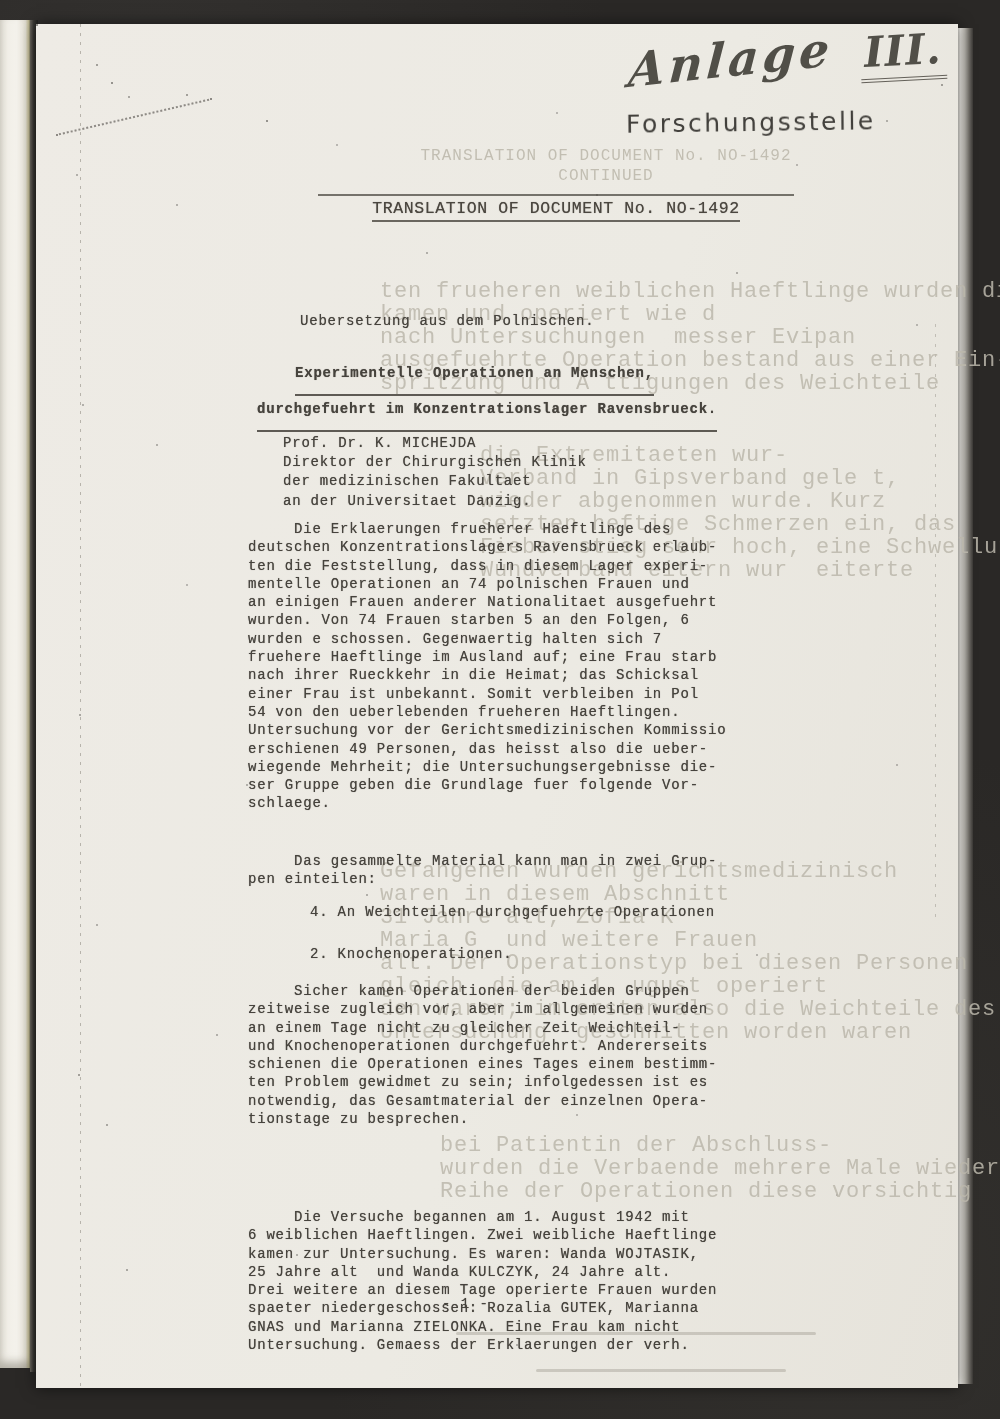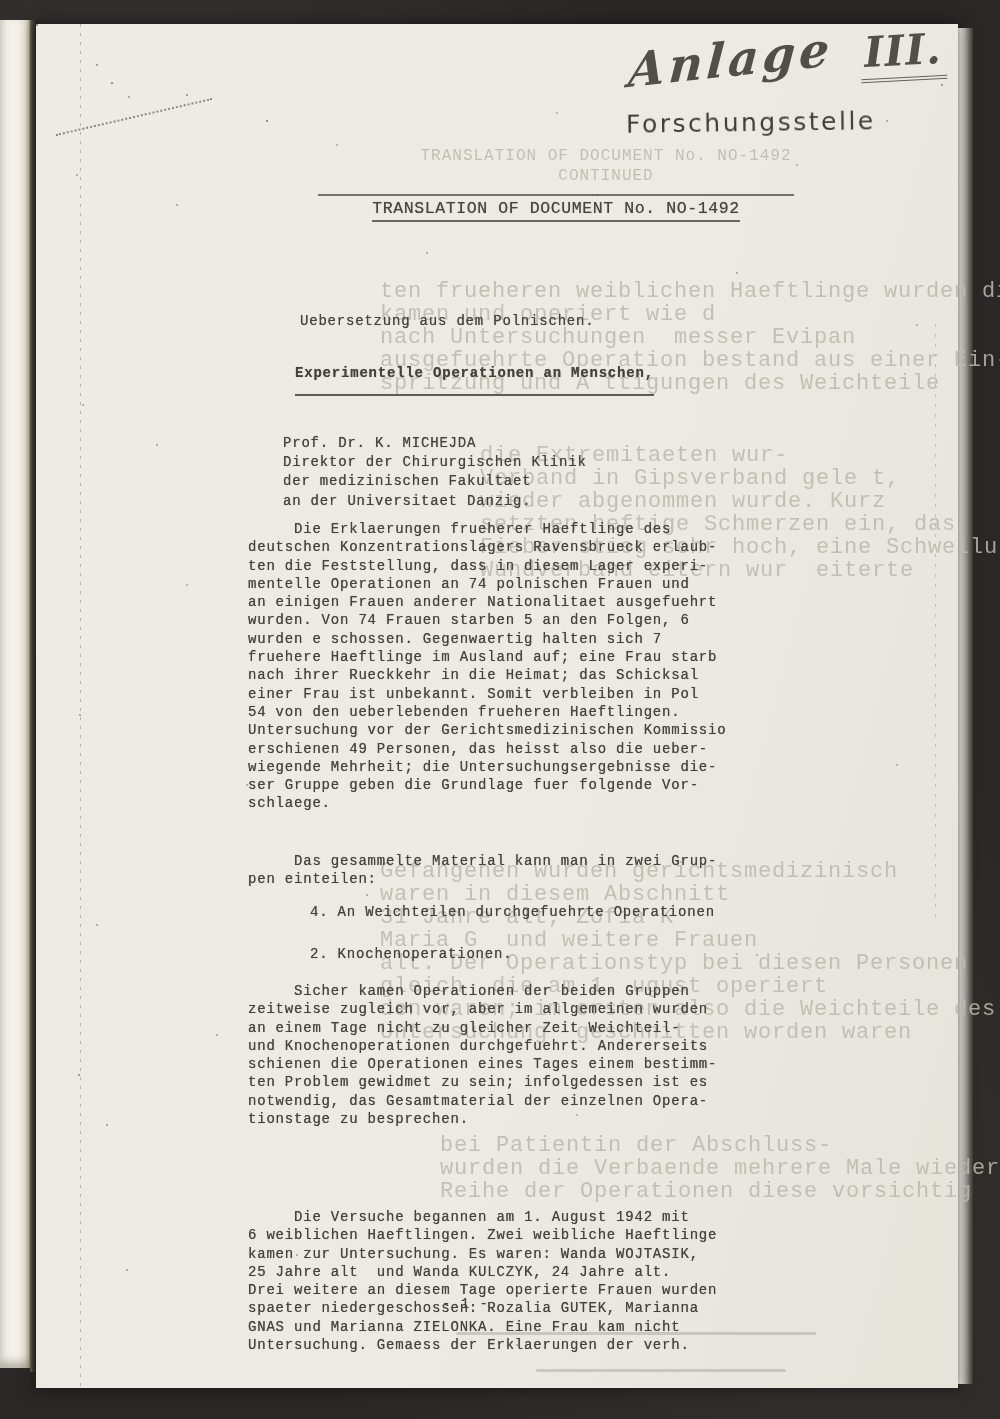--- a/index.html
+++ b/index.html
@@ -196,20 +196,21 @@
 
     <div class="stamp">Forschungsstelle</div>
 
     <div class="header-block">
       <span class="header-line">TRANSLATION OF DOCUMENT No. NO-1492</span><br>
     </div>
 
     <div class="tw" style="left:264px;top:288px;">Uebersetzung aus dem Polnischen.</div>
 
     <div class="tw underlined" style="left:259px;top:340px;">Experimentelle Operationen an Menschen,</div>
+    <div class="tw underlined" style="left:221px;top:376px;">durchgefuehrt im Konzentrationslager Ravensbrueck.</div>
 
     <div class="tw author" style="left:216px;top:410px;margin-left:31px;">Prof. Dr. K. MICHEJDA
 Direktor der Chirurgischen Klinik
 der medizinischen Fakultaet
 an der Universitaet Danzig.</div>
 
     <div class="tw" style="left:212px;top:496px;">     Die Erklaerungen frueherer Haeftlinge des
 deutschen Konzentrationslagers Ravensbrueck erlaub-
 ten die Feststellung, dass in diesem Lager experi-
 mentelle Operationen an 74 polnischen Frauen und

